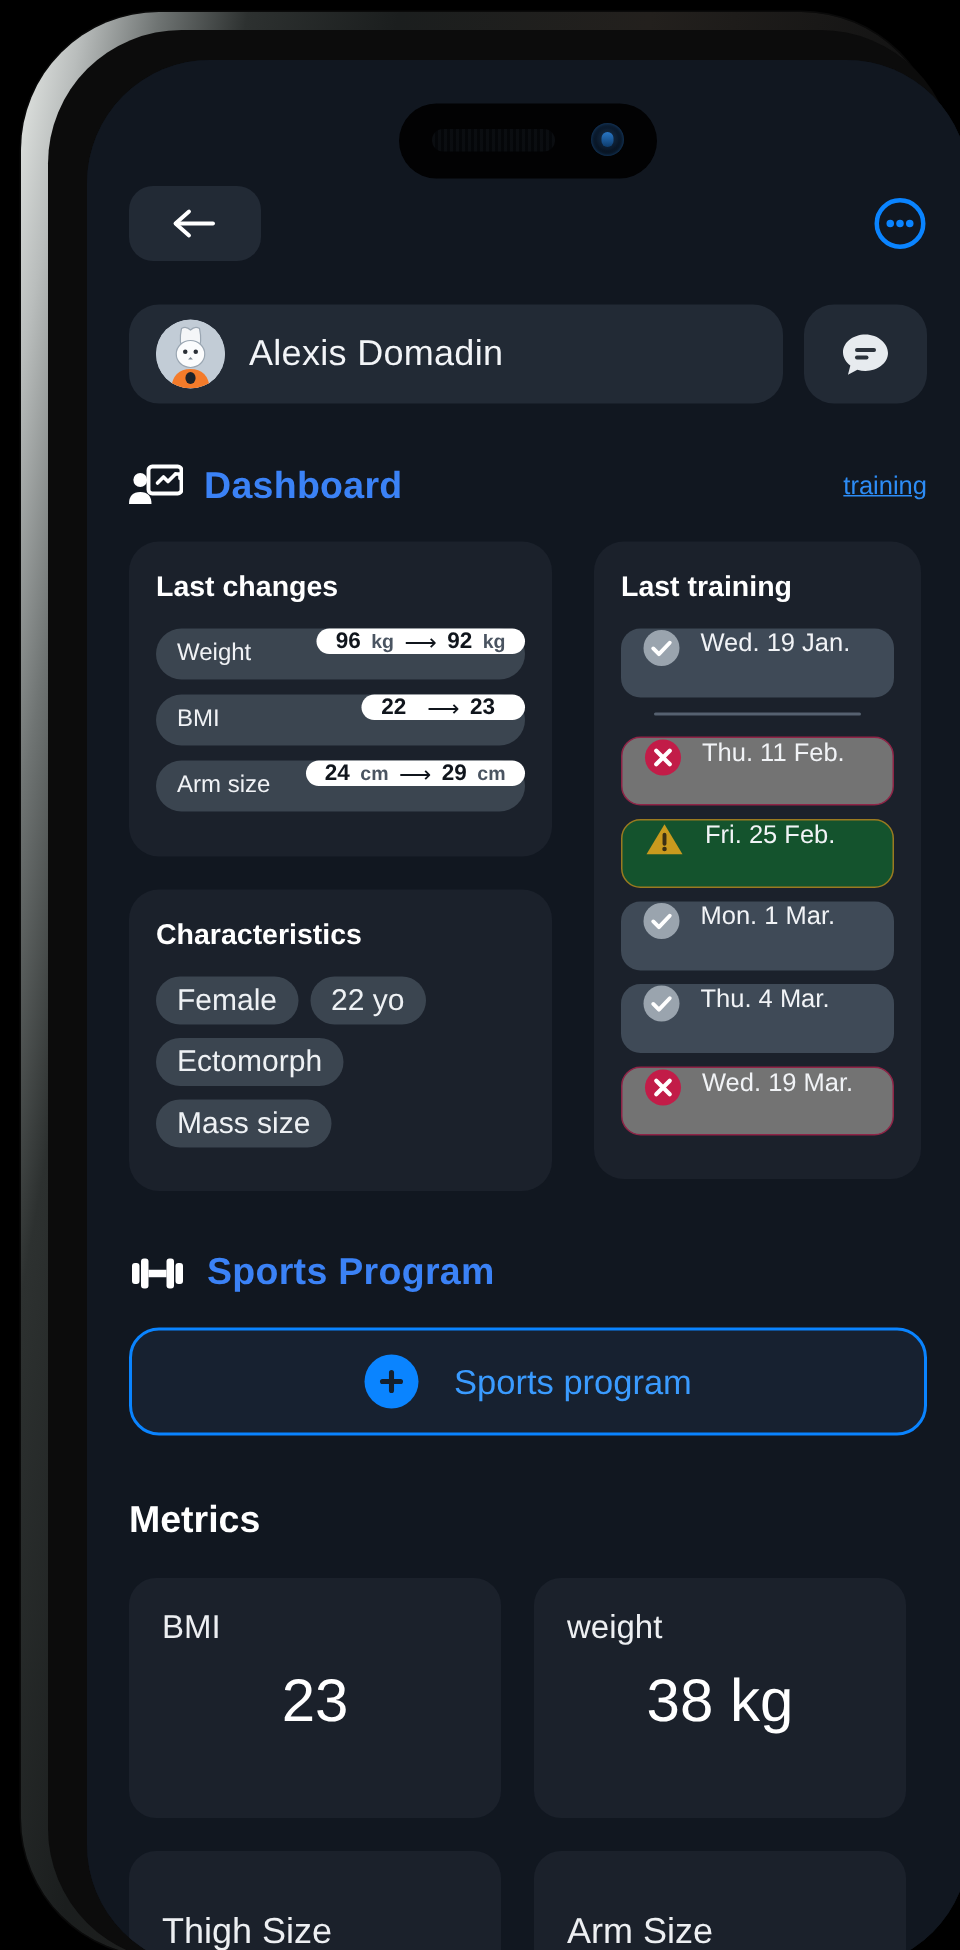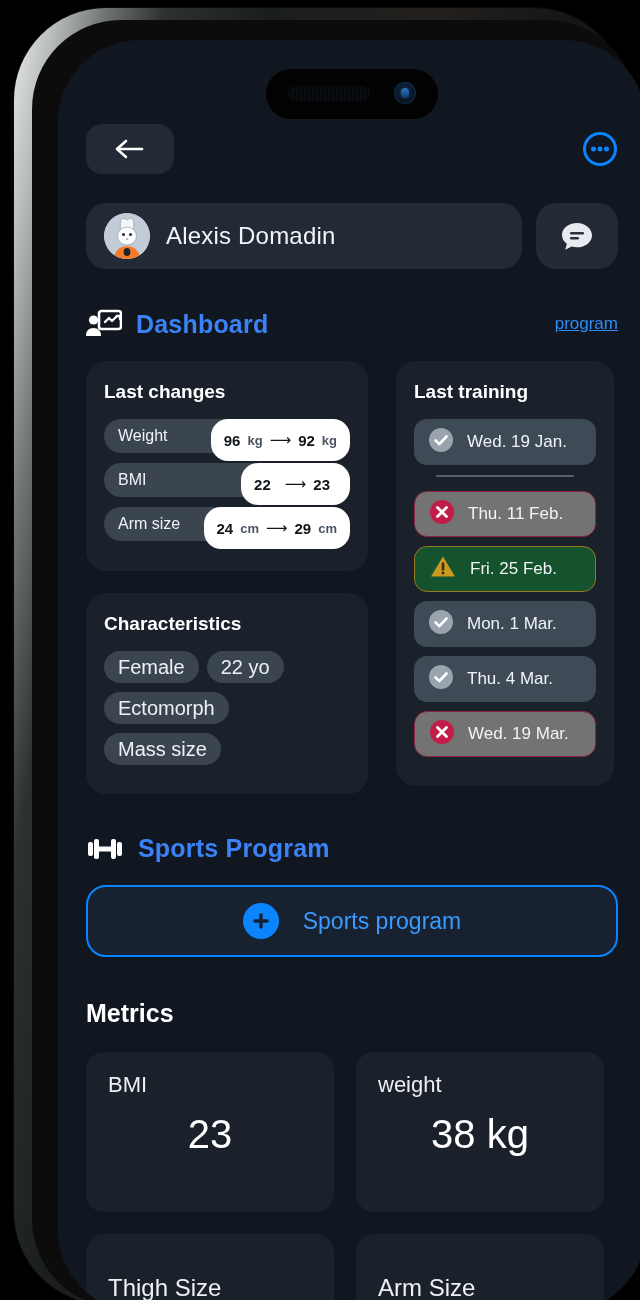--- a/index.html
+++ b/index.html
@@ -84,35 +84,35 @@
 
   .card{ background:#1b212b; border-radius:20px; padding:20px 18px; }
   .card h3{ color:#fff; font-size:19px; font-weight:700; margin-bottom:16px; }
 
   .chg-row{
     height:34px; border-radius:17px; background:#3b4550; margin-bottom:10px;
     display:flex; align-items:center; position:relative;
   }
   .chg-label{ color:#f0f2f5; font-size:16px; padding-left:14px; }
   .chg-val{
-    position:absolute; right:0; top:0; height:42px; border-radius:17px; background:#fff;
+    position:absolute; right:0; top:0; height:17px; border-radius:17px; background:#fff;
     display:flex; align-items:center; gap:7px; padding:0 13px; white-space:nowrap;
   }
   .chg-val b{ color:#10151c; font-size:15px; font-weight:700; }
   .chg-val .u{ color:#4a5461; font-size:13px; font-weight:700; }
   .arrow{ color:#10151c; font-size:15px; }
 
   .chip{
     display:inline-flex; align-items:center; height:32px; padding:0 14px; border-radius:16px;
     background:#3b4550; color:#eef1f4; font-size:20px; margin:0 8px 9px 0;
   }
 
   .tr-row{
     height:46px; border-radius:13px; margin-bottom:9px;
-    display:flex; align-items:center; gap:13px; padding-left:14px;
+    display:flex; gap:13px; padding-left:14px;
   }
   .tr-row.ok{ background:#3f4a57; }
   .tr-row.err{ background:#737373; border:1px solid #8f2447; }
   .tr-row.warn{ background:#14532d; border:1px solid #9a7a20; }
   .tr-label{ color:#f1f3f6; font-size:17px; }
   .tr-divider{ height:2px; background:#566170; border-radius:1px; margin:10px 22px 14px; }
 
   .sp-btn{
     height:72px; margin-top:22px; border-radius:20px; border:2px solid #0a84ff;
     background:#172130; display:flex; align-items:center; justify-content:center; gap:24px;
@@ -196,21 +196,21 @@
             <div class="section-title">
               <svg width="36" height="30" viewBox="0 0 36 30">
                 <rect x="13" y="2" width="22" height="18" rx="2.5" fill="none" stroke="#fff" stroke-width="2.6"></rect>
                 <path d="M19 13 l4 -4 3 3 5 -5" fill="none" stroke="#fff" stroke-width="2.4" stroke-linecap="round" stroke-linejoin="round"></path>
                 <path d="M31 7 h3 v3" fill="none" stroke="#fff" stroke-width="2.4" stroke-linecap="round" stroke-linejoin="round"></path>
                 <circle cx="7.5" cy="11" r="4.6" fill="#fff"></circle>
                 <path d="M0 27 q0 -8 7.5 -8 q7.5 0 7.5 8 Z" fill="#fff"></path>
               </svg>
               <h2>Dashboard</h2>
             </div>
-            <a class="link" href="#">program</a>
+            <a class="link" href="#">training</a>
           </div>
 
           <div class="cards-grid">
             <div class="col-left">
 
               <div class="card">
                 <h3>Last changes</h3>
                 <div id="chg-list">
                     <div class="chg-row">
                       <span class="chg-label">Weight</span>

